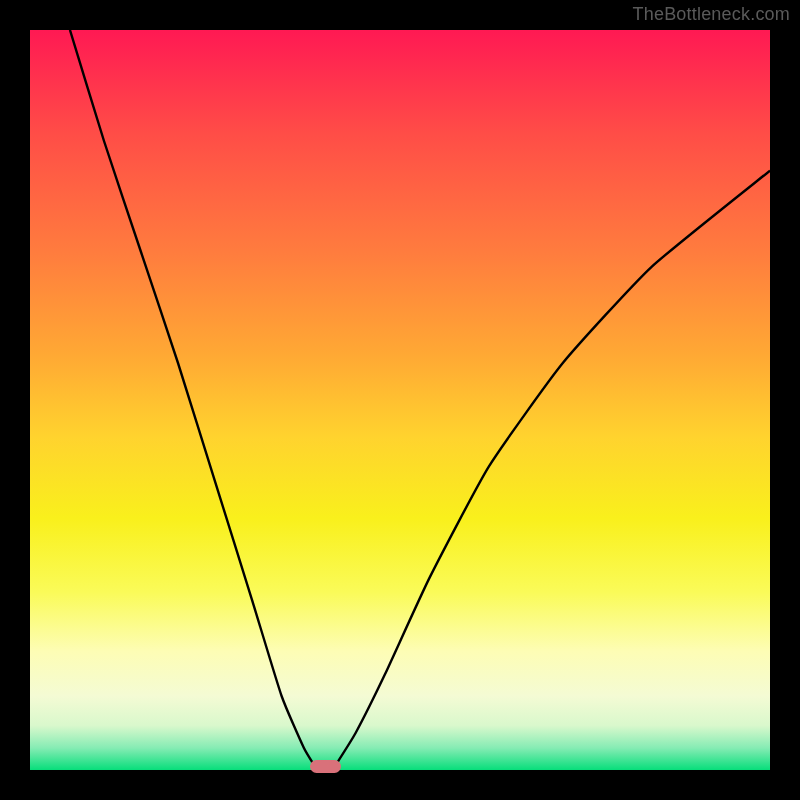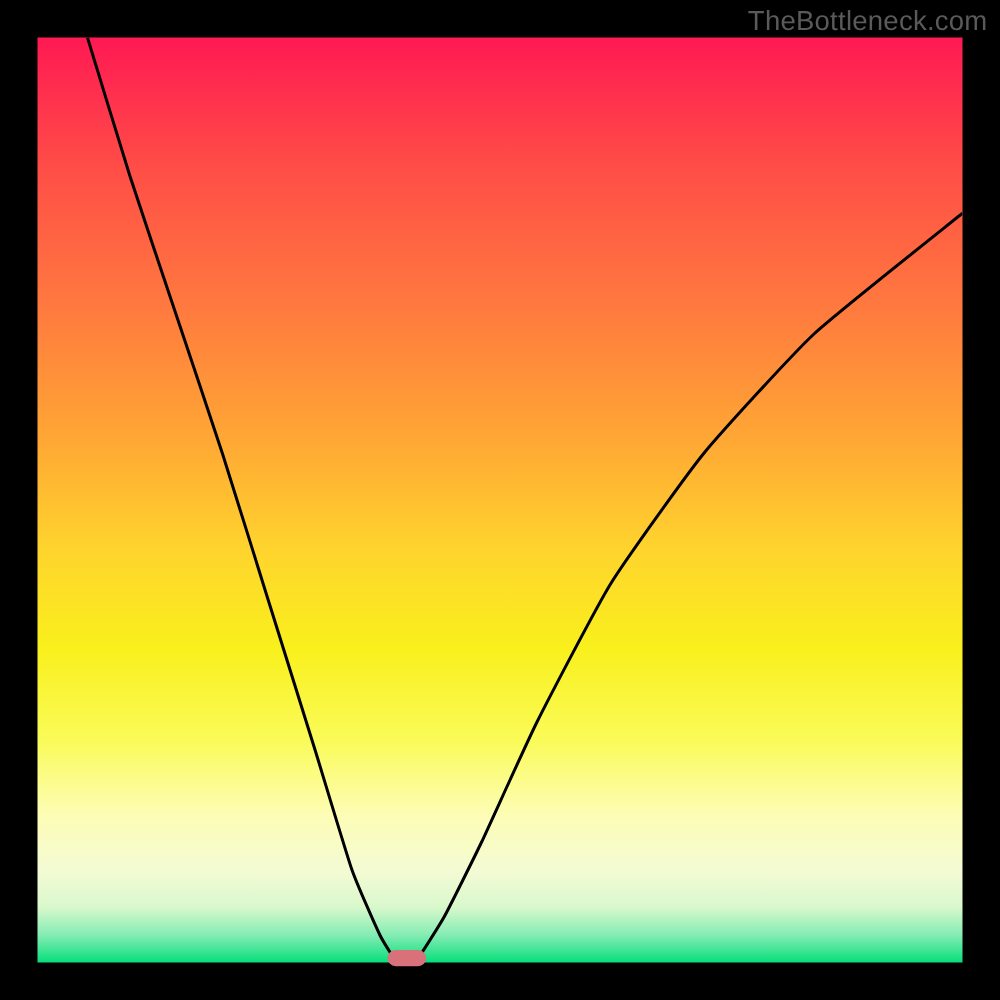--- a/index.html
+++ b/index.html
@@ -9,21 +9,21 @@
     background: #000;
     position: relative;
     font-family: Arial, Helvetica, sans-serif;
     overflow: hidden;
   }
   .watermark {
     position: absolute;
     top: 4px;
     right: 10px;
     color: #5a5a5a;
-    font-size: 22px;
+    font-size: 18px;
     font-weight: 500;
     z-index: 3;
     letter-spacing: 0.2px;
   }
   .plot-area {
     position: absolute;
     left: 30px;
     top: 30px;
     width: 740px;
     height: 740px;

